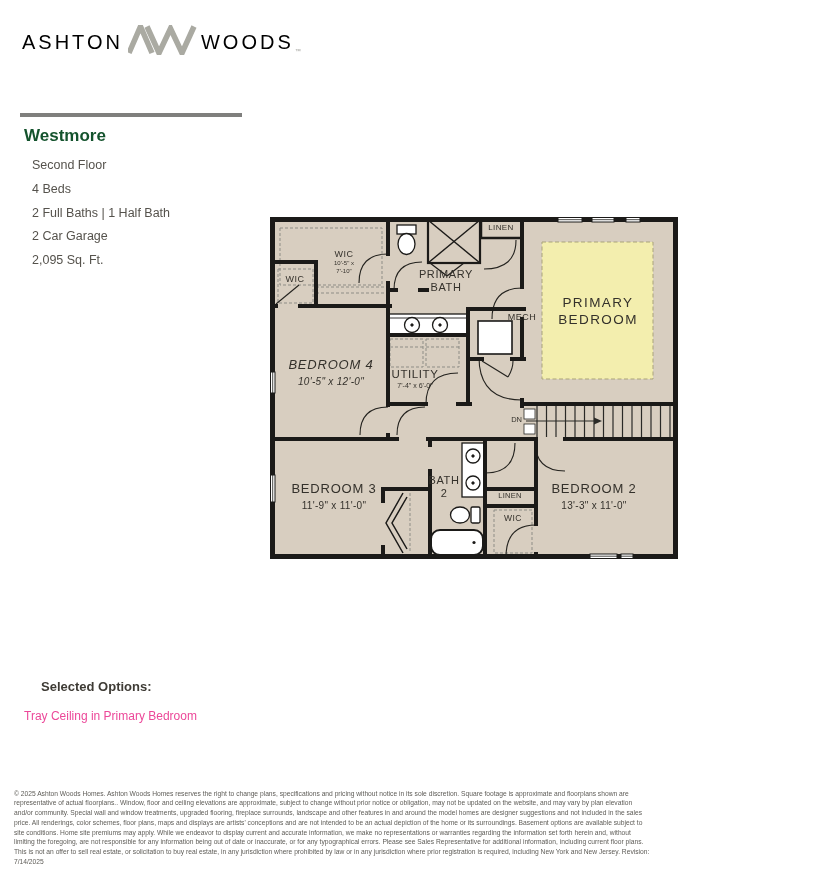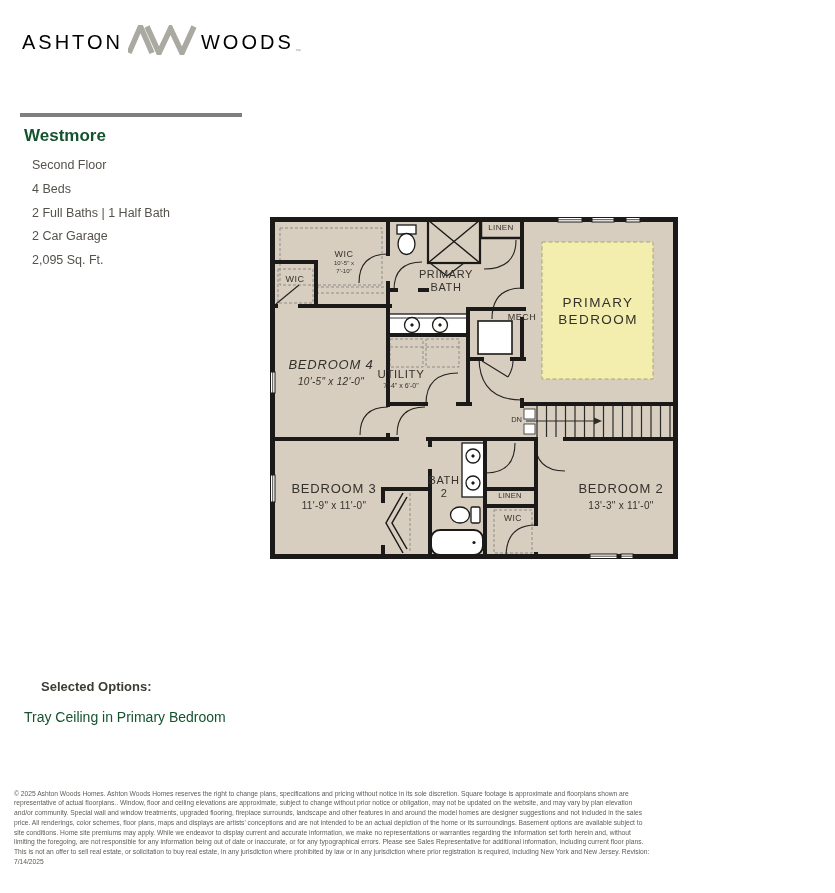--- a/index.html
+++ b/index.html
@@ -24,21 +24,21 @@
   .lab-bath{font-size:11px;letter-spacing:0.6px;line-height:13px;}
   .lab-mech{font-size:9px;letter-spacing:0.5px;}
   .lab-wic{font-size:9px;letter-spacing:0.5px;}
   .lab-wic-dims{font-size:6px;line-height:6.5px;margin-top:1px;}
   .lab-small{font-size:8px;letter-spacing:0.4px;}
   .lab-dn{position:absolute;left:228px;top:198px;width:24px;text-align:right;
           font-size:7.5px;color:#34312b;}
   .pb-name{font-size:13.5px;letter-spacing:1.4px;line-height:17px;}
   
   .options-heading{position:absolute;left:41px;top:679px;font-size:13px;font-weight:bold;color:#3e3b35;}
-  .options-item{position:absolute;left:24px;top:709px;font-size:14px;color:#14532d;}
+  .options-item{position:absolute;left:24px;top:709px;font-size:12px;color:#ec4899;}
   .legal{position:absolute;left:14px;top:782px;width:637px;font-size:6.7px;
          line-height:1.45;color:#5e5c57;}
 </style>
 </head>
 <body>
 
 <div class="brand">
   <span class="brand-word">ASHTON</span>
   <span class="brand-mark">
     <svg width="70" height="30" viewBox="0 0 70 30">
@@ -267,36 +267,36 @@
   </div>
   <div class="plan-label lab-mech" style="left:208px;top:95px;margin-left:44px;">MECH</div>
   <div class="plan-label" style="left:328px;top:77px;">
     <div class="pb-name">PRIMARY</div>
     <div class="pb-name">BEDROOM</div>
   </div>
   <div class="plan-label" style="left:61px;top:141px;font-style:italic;">
     <div class="room-name">BEDROOM 4</div>
     <div class="room-dims">10'-5" x 12'-0"</div>
   </div>
-  <div class="plan-label" style="left:131px;top:151px;">
+  <div class="plan-label" style="left:145px;top:151px;">
     <div style="font-size:11.5px;letter-spacing:0.6px;">UTILITY</div>
     <div style="font-size:7px;margin-top:1px;">7'-4" x 6'-0"</div>
   </div>
   <div class="lab-dn">DN</div>
   <div class="plan-label" style="left:64px;top:265px;">
     <div class="room-name">BEDROOM 3</div>
     <div class="room-dims">11'-9" x 11'-0"</div>
   </div>
   <div class="plan-label lab-bath" style="left:174px;top:257px;">
     <div>BATH</div>
     <div>2</div>
   </div>
   <div class="plan-label" style="left:240px;top:275px;font-size:7.5px;letter-spacing:0.3px;">LINEN</div>
   <div class="plan-label" style="left:243px;top:297px;font-size:8.5px;letter-spacing:0.5px;">WIC</div>
-  <div class="plan-label" style="left:351px;top:265px;">
+  <div class="plan-label" style="left:324px;top:265px;">
     <div class="room-name">BEDROOM 2</div>
     <div class="room-dims">13'-3" x 11'-0"</div>
   </div>
 </div>
 
 <div class="options-heading">Selected Options:</div>
 <div class="options-item">Tray Ceiling in Primary Bedroom</div>
 
 <p class="legal">© 2025 Ashton Woods Homes. Ashton Woods Homes reserves the right to change plans, specifications and pricing without notice in its sole discretion. Square footage is approximate and floorplans shown are representative of actual floorplans.. Window, floor and ceiling elevations are approximate, subject to change without prior notice or obligation, may not be updated on the website, and may vary by plan elevation and/or community. Special wall and window treatments, upgraded flooring, fireplace surrounds, landscape and other features in and around the model homes are designer suggestions and not included in the sales price. All renderings, color schemes, floor plans, maps and displays are artists' conceptions and are not intended to be an actual depiction of the home or its surroundings. Basement options are available subject to site conditions. Home site premiums may apply. While we endeavor to display current and accurate information, we make no representations or warranties regarding the information set forth herein and, without limiting the foregoing, are not responsible for any information being out of date or inaccurate, or for any typographical errors. Please see Sales Representative for additional information, including current floor plans. This is not an offer to sell real estate, or solicitation to buy real estate, in any jurisdiction where prohibited by law or in any jurisdiction where prior registration is required, including New York and New Jersey. Revision: 7/14/2025</p>
 

